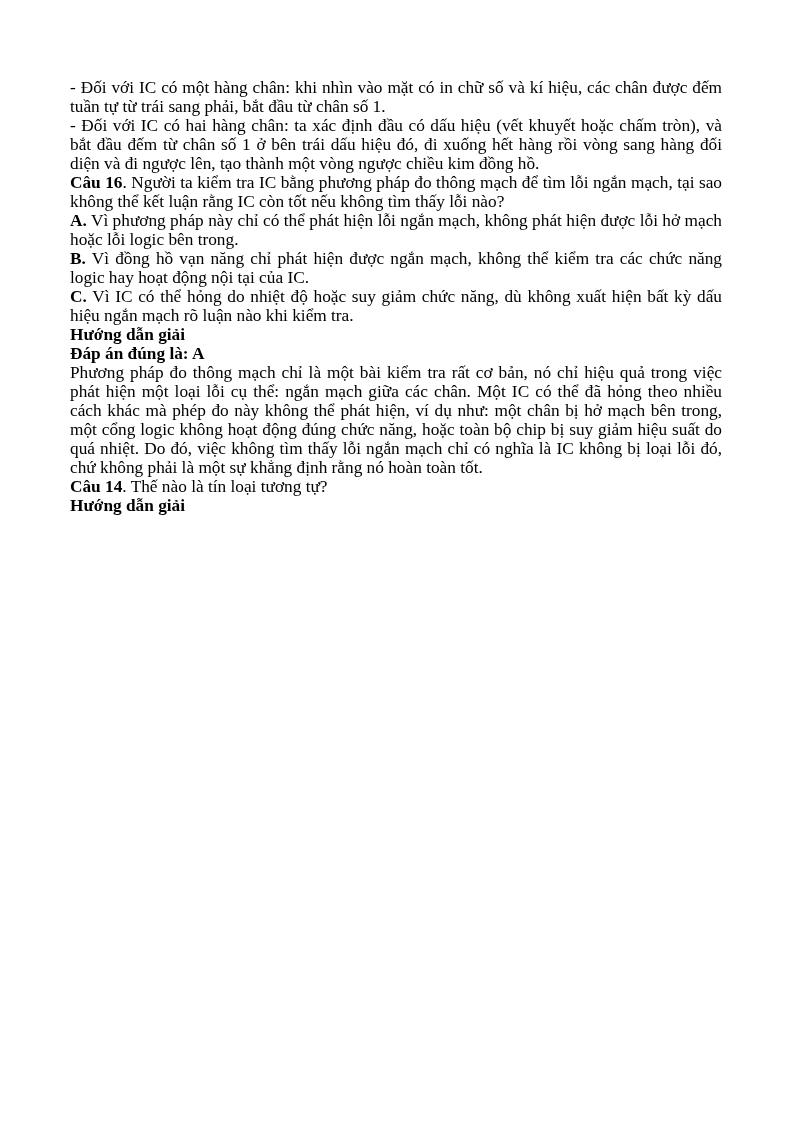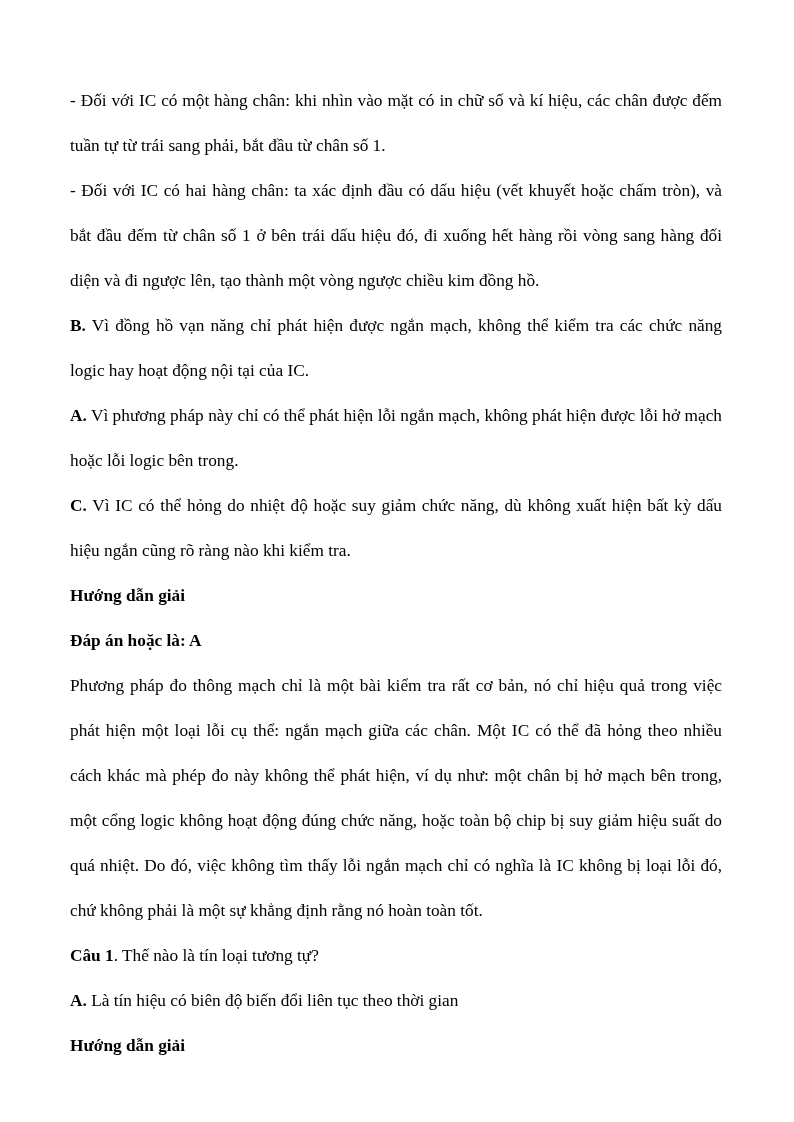--- a/index.html
+++ b/index.html
@@ -10,44 +10,44 @@
   .page {
     position: relative;
     width: 794px;
     height: 1122px;
     background: #ffffff;
     box-sizing: border-box;
     padding: 78px 72px 0 70px;
     overflow: hidden;
     font-family: "Liberation Serif", "DejaVu Serif", serif;
     font-size: 17.3px;
-    line-height: 45px;
+    line-height: 19px;
     color: #000000;
   }
   .para {
     margin: 0;
     padding: 0;
   }
   .para.justify {
     text-align: justify;
   }
   .seg-bold {
     font-weight: bold;
   }
 </style>
 </head>
 <body>
 
 <div class="page">
   <div id="doc-content">
       <div class="para justify"><span class="seg-regular">- Đối với IC có một hàng chân: khi nhìn vào mặt có in chữ số và kí hiệu, các chân được đếm tuần tự từ trái sang phải, bắt đầu từ chân số 1.</span></div>
       <div class="para justify"><span class="seg-regular">- Đối với IC có hai hàng chân: ta xác định đầu có dấu hiệu (vết khuyết hoặc chấm tròn), và bắt đầu đếm từ chân số 1 ở bên trái dấu hiệu đó, đi xuống hết hàng rồi vòng sang hàng đối diện và đi ngược lên, tạo thành một vòng ngược chiều kim đồng hồ.</span></div>
+      <div class="para justify"><span class="seg-bold">Câu 16</span><span class="seg-regular">. Người ta kiểm tra IC bằng phương pháp đo thông mạch để tìm lỗi ngắn mạch, tại sao không thể kết luận rằng IC còn tốt nếu không tìm thấy lỗi nào?</span></div>
+      <div class="para justify"><span class="seg-bold">A.</span><span class="seg-regular"> Vì phương pháp này chỉ có thể phát hiện lỗi ngắn mạch, không phát hiện được lỗi hở mạch hoặc lỗi logic bên trong.</span></div>
       <div class="para justify"><span class="seg-bold">B.</span><span class="seg-regular"> Vì đồng hồ vạn năng chỉ phát hiện được ngắn mạch, không thể kiểm tra các chức năng logic hay hoạt động nội tại của IC.</span></div>
-      <div class="para justify"><span class="seg-bold">A.</span><span class="seg-regular"> Vì phương pháp này chỉ có thể phát hiện lỗi ngắn mạch, không phát hiện được lỗi hở mạch hoặc lỗi logic bên trong.</span></div>
-      <div class="para justify"><span class="seg-bold">C.</span><span class="seg-regular"> Vì IC có thể hỏng do nhiệt độ hoặc suy giảm chức năng, dù không xuất hiện bất kỳ dấu hiệu ngắn cũng rõ ràng nào khi kiểm tra.</span></div>
+      <div class="para justify"><span class="seg-bold">C.</span><span class="seg-regular"> Vì IC có thể hỏng do nhiệt độ hoặc suy giảm chức năng, dù không xuất hiện bất kỳ dấu hiệu ngắn mạch rõ luận nào khi kiểm tra.</span></div>
       <div class="para"><span class="seg-bold">Hướng dẫn giải</span></div>
-      <div class="para"><span class="seg-bold">Đáp án hoặc là: A</span></div>
+      <div class="para"><span class="seg-bold">Đáp án đúng là: A</span></div>
       <div class="para justify"><span class="seg-regular">Phương pháp đo thông mạch chỉ là một bài kiểm tra rất cơ bản, nó chỉ hiệu quả trong việc phát hiện một loại lỗi cụ thể: ngắn mạch giữa các chân. Một IC có thể đã hỏng theo nhiều cách khác mà phép đo này không thể phát hiện, ví dụ như: một chân bị hở mạch bên trong, một cổng logic không hoạt động đúng chức năng, hoặc toàn bộ chip bị suy giảm hiệu suất do quá nhiệt. Do đó, việc không tìm thấy lỗi ngắn mạch chỉ có nghĩa là IC không bị loại lỗi đó, chứ không phải là một sự khẳng định rằng nó hoàn toàn tốt.</span></div>
-      <div class="para"><span class="seg-bold">Câu 1</span><span class="seg-regular">. Thế nào là tín loại tương tự?</span></div>
-      <div class="para"><span class="seg-bold">A.</span><span class="seg-regular"> Là tín hiệu có biên độ biến đổi liên tục theo thời gian</span></div>
+      <div class="para"><span class="seg-bold">Câu 14</span><span class="seg-regular">. Thế nào là tín loại tương tự?</span></div>
       <div class="para"><span class="seg-bold">Hướng dẫn giải</span></div>
     </div>
 </div>
 
 </body></html>

